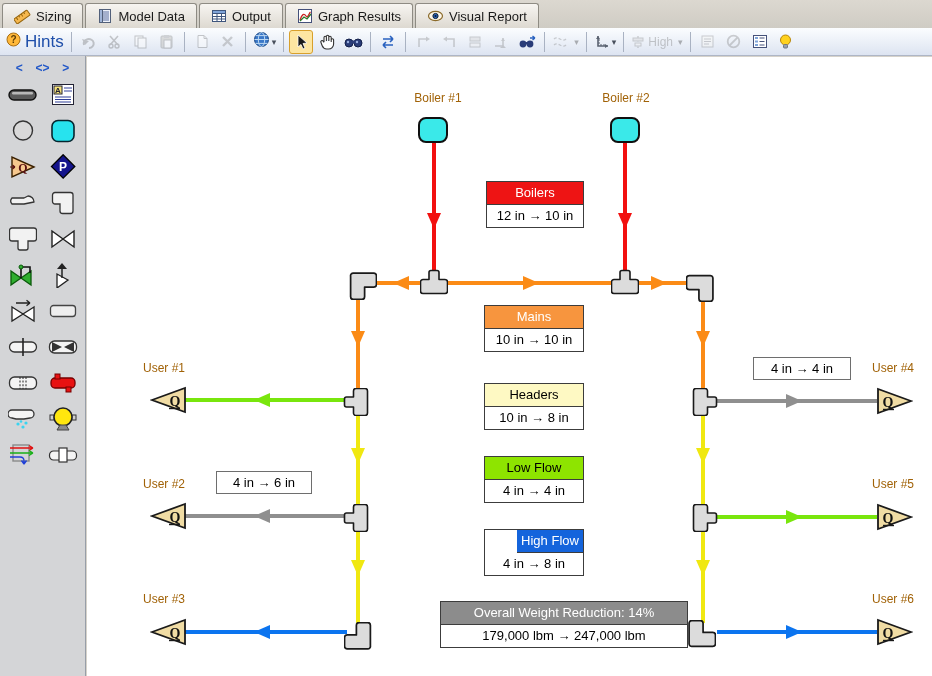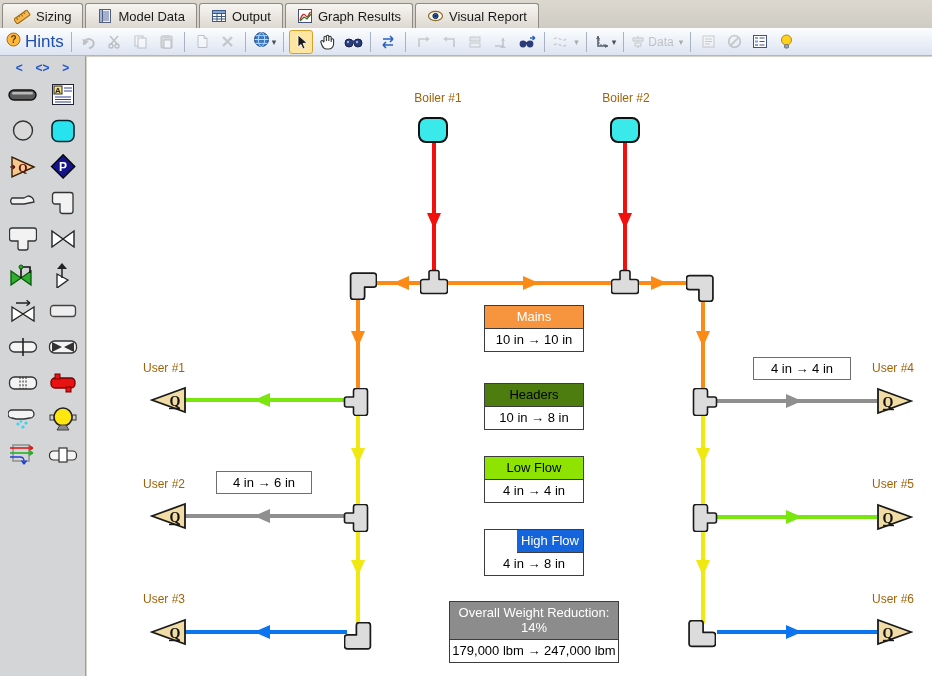--- a/index.html
+++ b/index.html
@@ -251,21 +251,21 @@
         </svg>
         <span class="dd">▾</span>
       </div>
     <div class="sep"></div>
     <div class="tb dis">
         <svg width="14" height="14">
           <path d="M7 1 v12" stroke="#8a929e" stroke-width="1.4" stroke-dasharray="2 1.5"></path>
           <rect x="2" y="3" width="10" height="3" fill="#cdd3dc" stroke="#8a929e"></rect>
           <rect x="4" y="8" width="6" height="3" fill="#eef0f4" stroke="#8a929e"></rect>
         </svg>
-        <span class="align-lbl">Data</span>
+        <span class="align-lbl">High</span>
         <span class="dd">▾</span>
       </div>
     <div class="sep"></div>
     <div class="tb dis">
         <svg width="15" height="15">
           <rect x="2" y="2" width="11" height="11" fill="#fdf8dc" stroke="#8a929e"></rect>
           <path d="M4 5 h7 M4 7.5 h7 M4 10 h5" stroke="#8a929e"></path>
         </svg>
       </div>
     <div class="tb dis">
@@ -552,35 +552,39 @@
     <div class="lbl" style="left:77px;top:304px">User #1</div>
     <div class="lbl" style="left:77px;top:420px">User #2</div>
     <div class="lbl" style="left:77px;top:535px">User #3</div>
     <div class="lbl" style="left:806px;top:304px">User #4</div>
     <div class="lbl" style="left:806px;top:420px">User #5</div>
     <div class="lbl" style="left:806px;top:535px">User #6</div>
 
     <div class="note" style="left:129px;top:414px;width:96px">4 in → 6 in</div>
     <div class="note" style="left:666px;top:300px;width:98px">4 in → 4 in</div>
 
+    <div class="leg" style="left:399px;top:124px;width:98px">
+      <div class="h" style="background: rgb(238, 20, 20); color: rgb(255, 255, 255);">Boilers</div>
+      <div class="b">12 in → 10 in</div>
+    </div>
     <div class="leg" style="left:397px;top:248px">
       <div class="h" style="background: rgb(247, 149, 62); color: rgb(255, 255, 255);">Mains</div>
       <div class="b">10 in → 10 in</div>
     </div>
     <div class="leg" style="left:397px;top:326px">
-      <div class="h" style="background: #4d7c0f; color: rgb(0, 0, 0);">Headers</div>
+      <div class="h" style="background: #fef9c3; color: rgb(0, 0, 0);">Headers</div>
       <div class="b">10 in → 8 in</div>
     </div>
     <div class="leg" style="left:397px;top:399px">
       <div class="h" style="background: rgb(142, 228, 0); color: rgb(0, 0, 0);">Low Flow</div>
       <div class="b">4 in → 4 in</div>
     </div>
     <div class="leg" style="left:397px;top:472px">
       <div class="h" style="background: rgb(20, 100, 220); color: rgb(255, 255, 255); margin-left: 32px;">High Flow</div>
       <div class="b">4 in → 8 in</div>
     </div>
 
-    <div class="leg" style="left:362px;top:544px;width:170px">
+    <div class="leg" style="left:353px;top:544px;width:248px">
       <div class="h" style="background: rgb(140, 140, 140); color: rgb(255, 255, 255);">Overall Weight Reduction: 14%</div>
       <div class="b">179,000 lbm → 247,000 lbm</div>
     </div>
   </div>
 </div>
 
 </body></html>

